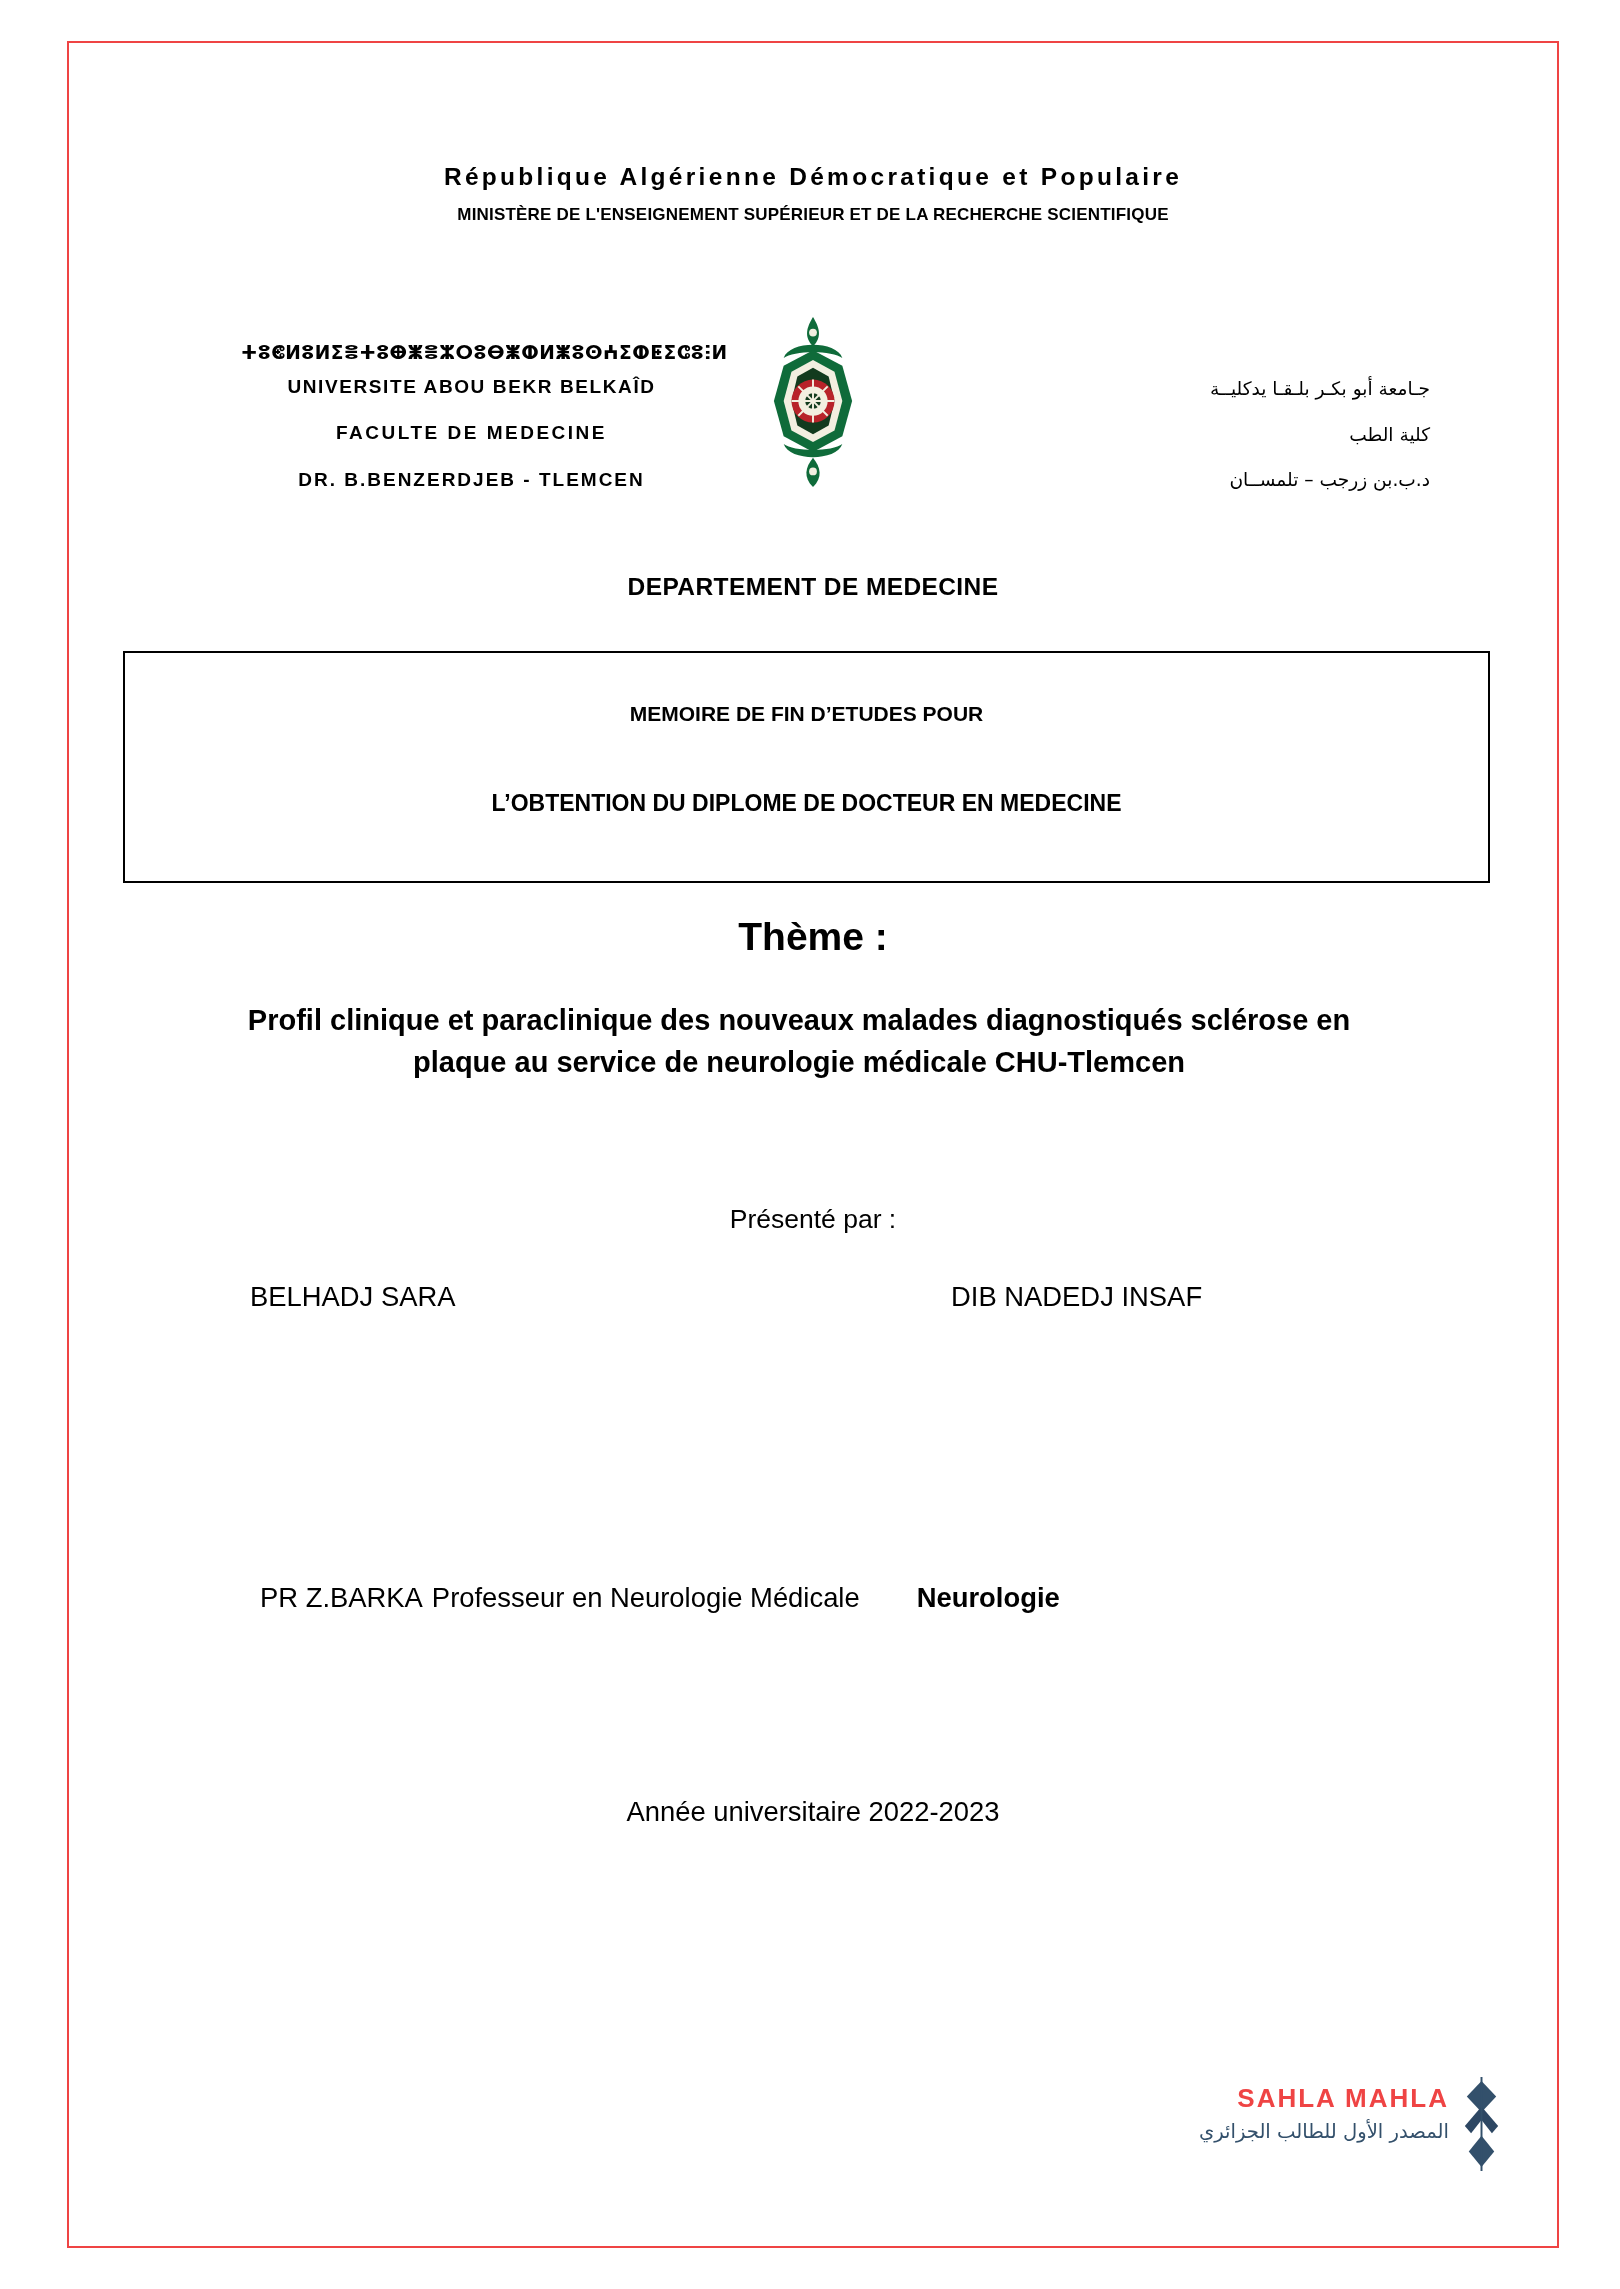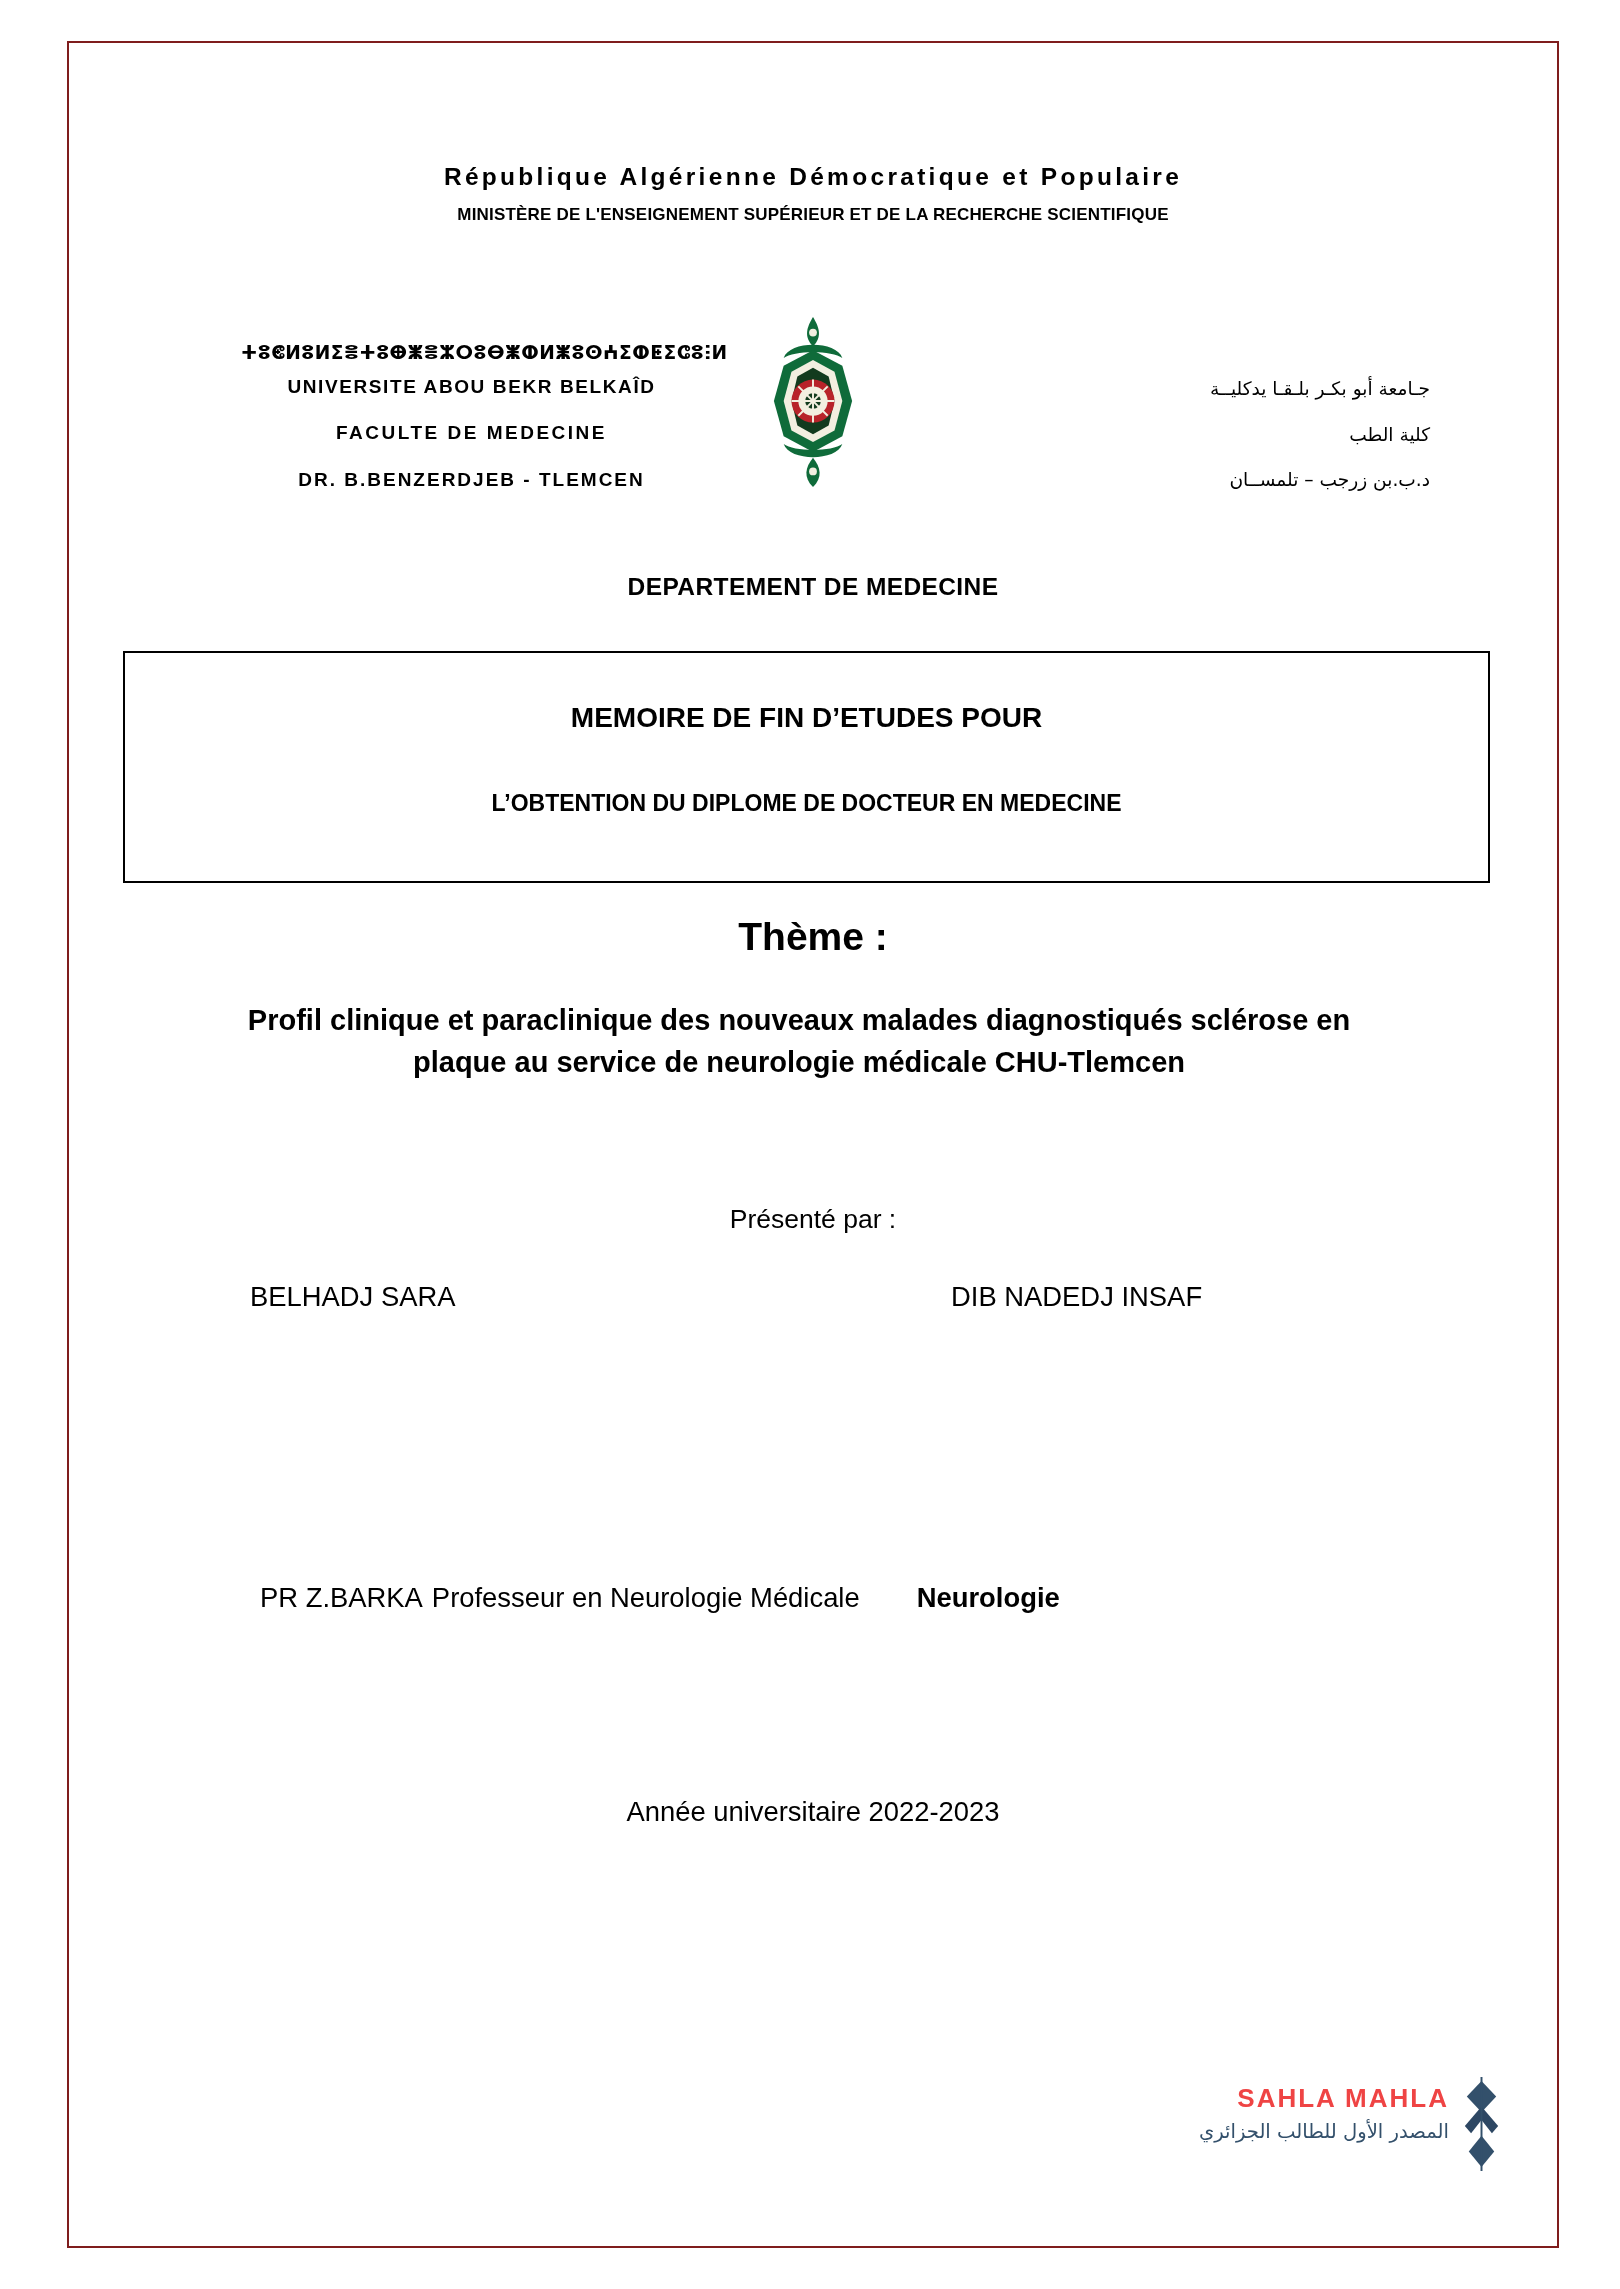--- a/index.html
+++ b/index.html
@@ -15,21 +15,21 @@
     position: relative;
     overflow: hidden;
   }
 
   .page {
     position: absolute;
     left: 67px;
     top: 41px;
     width: 1492px;
     height: 2207px;
-    border: 2px solid #7f1d1d;
+    border: 2px solid #ef4444;
     box-sizing: border-box;
     background: #ffffff;
   }
 
   .inner {
     position: absolute;
     left: 0;
     top: 0;
     width: 100%;
     height: 100%;
@@ -120,21 +120,21 @@
     height: 232px;
     border: 2.5px solid #000;
     box-sizing: border-box;
   }
   .title-box .line1 {
     position: absolute;
     top: 49px;
     left: 0;
     width: 100%;
     text-align: center;
-    font-size: 28px;
+    font-size: 21px;
     font-weight: bold;
   }
   .title-box .line2 {
     position: absolute;
     top: 137px;
     left: 0;
     width: 100%;
     text-align: center;
     font-size: 23px;
     font-weight: bold;

